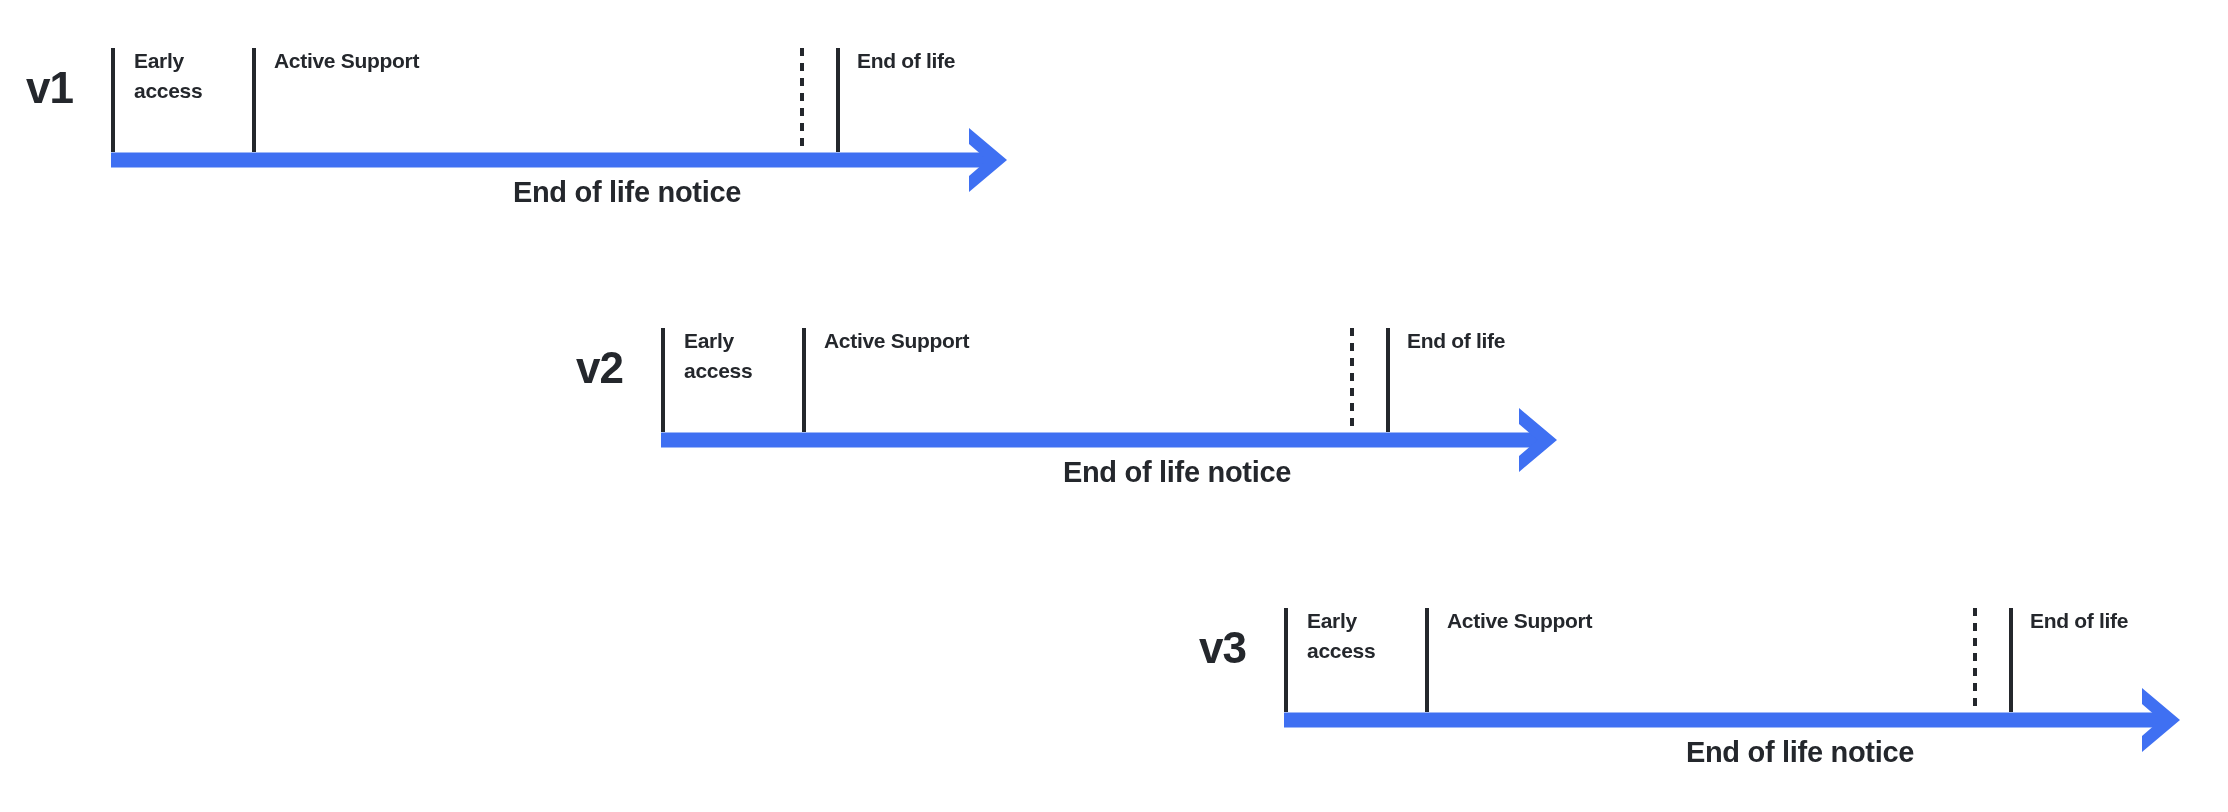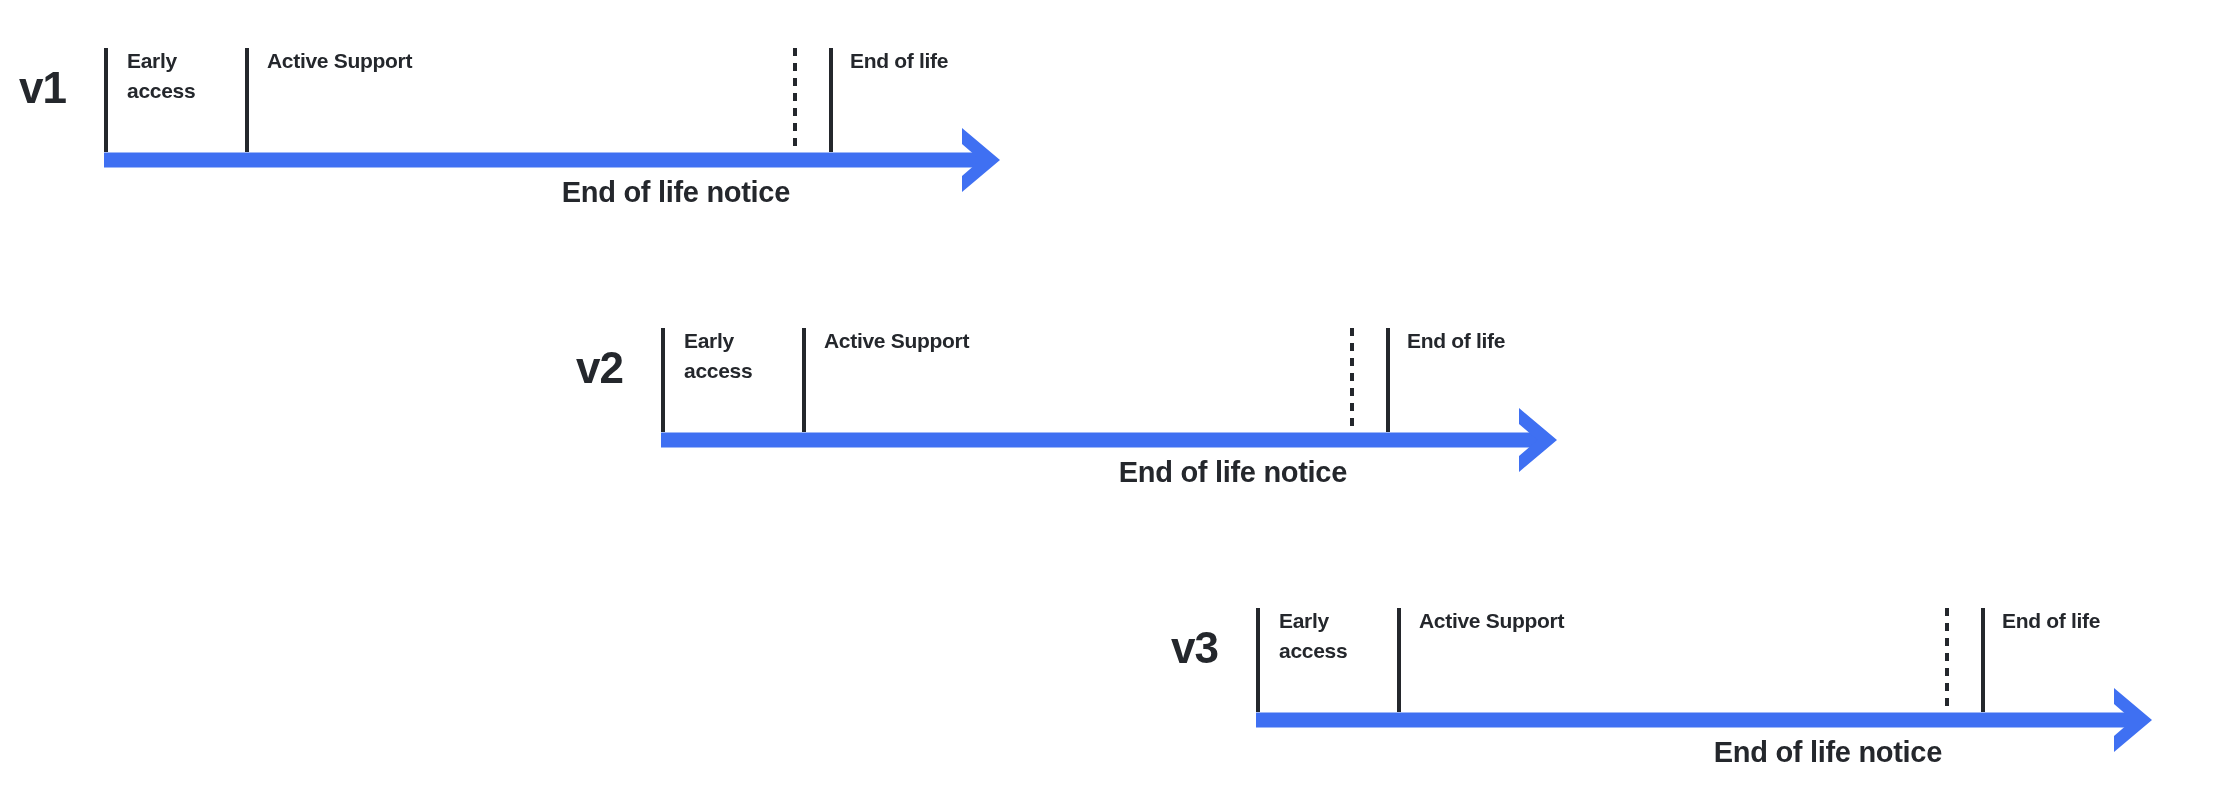--- a/index.html
+++ b/index.html
@@ -74,21 +74,21 @@
     width: 102px;
     white-space: normal;
   }
   .active { left: 163px; }
   .eol { left: 746px; text-align: center; }
   .notice {
     position: absolute;
     left: 346px;
     top: 129px;
     width: 340px;
-    text-align: right;
+    text-align: center;
     font-size: 29px;
     line-height: 30px;
     font-weight: 700;
     letter-spacing: -0.3px;
     white-space: nowrap;
     color: var(--ink);
   }
   .arrow {
     position: absolute;
     left: 0;
@@ -97,21 +97,21 @@
     height: 80px;
     display: block;
   }
   .arrow .ink-blue { fill: var(--blue); }
 </style>
 </head>
 <body>
 
 <div id="canvas">
 
-<div class="row" style="left: 104px; top: 48px; text-decoration: underline;">
+<div class="row" style="left: 111px; top: 48px; text-decoration: underline;">
       <div class="version">v1</div>
 
       <div class="tick t1"></div>
       <div class="stage early">Early access</div>
 
       <div class="tick t2"></div>
       <div class="stage active">Active Support</div>
 
       <div class="dashed"></div>
 
@@ -139,21 +139,21 @@
       <div class="tick t3"></div>
       <div class="stage eol">End of life</div>
 
       <svg class="arrow" viewBox="0 0 920 80" xmlns="http://www.w3.org/2000/svg">
         <rect class="ink-blue" x="0" y="32.5" width="878" height="15"></rect>
         <polygon class="ink-blue" points="858,8 896,40 858,72 858,56 876.5,40 858,24"></polygon>
       </svg>
 
       <div class="notice">End of life notice</div>
     </div>
-    <div class="row" style="left: 1256px; top: 608px;">
+    <div class="row" style="left: 1284px; top: 608px;">
       <div class="version">v3</div>
 
       <div class="tick t1"></div>
       <div class="stage early">Early access</div>
 
       <div class="tick t2"></div>
       <div class="stage active">Active Support</div>
 
       <div class="dashed"></div>
 

